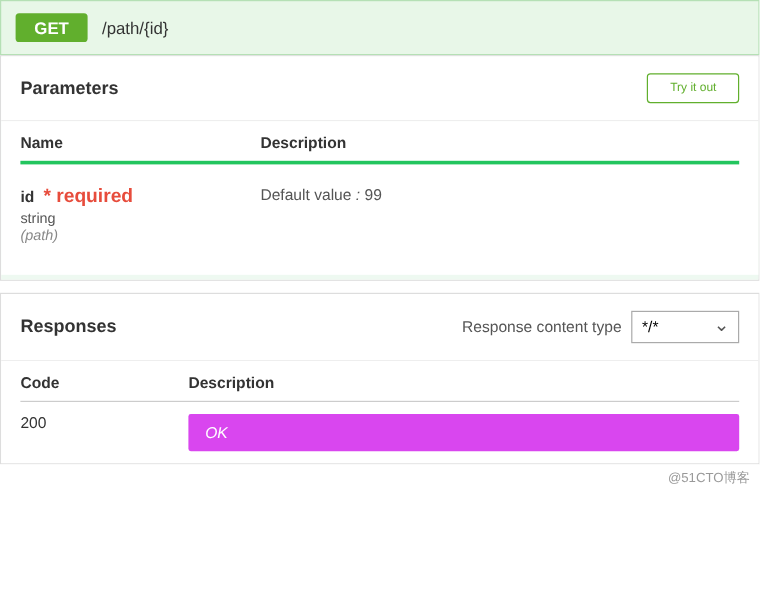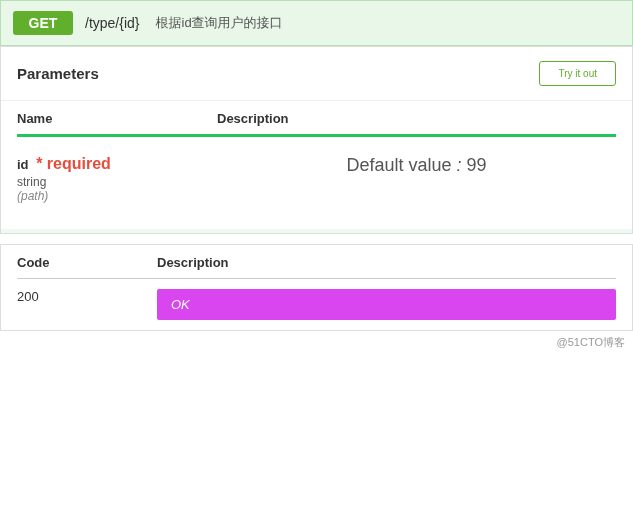--- a/index.html
+++ b/index.html
@@ -125,22 +125,21 @@
       flex: 1;
     }
     .param-description {
       color: #333;
       font-size: 13px;
       margin-bottom: 6px;
     }
     .param-default {
       font-style: italic;
       color: #555;
-      font-size: 18px;
-      text-align: center;
+      font-size: 13px;
     }
     .param-default span {
       font-style: normal;
     }
 
     
     .responses-section {
       border: 1px solid #ddd;
       margin-top: 8px;
     }
@@ -242,22 +241,21 @@
     .params-bg {
       background: #eef9f1;
       padding: 0 0 4px 0;
     }
   </style>
 </head>
 <body>
 
 <div class="get-bar">
   <span class="get-badge">GET</span>
-  <span class="get-path">/type/{id}</span>
-  <span class="get-desc">根据id查询用户的接口</span>
+  <span class="get-path">/path/{id}</span>
 </div>
 
 <div class="section">
   <div class="section-header">
     <span class="section-title">Parameters</span>
     <button class="try-it-out-btn">Try it out</button>
   </div>
 
   <div class="params-bg">
     <div class="params-table">
@@ -278,20 +276,31 @@
           <div class="param-default">
             <span>Default value</span> : <span>99</span>
           </div>
         </div>
       </div>
     </div>
   </div>
 </div>
 
 <div class="responses-section" style="margin-top:10px;">
+  <div class="responses-header">
+    <span class="responses-title">Responses</span>
+    <div style="display:flex;align-items:center;">
+      <span class="content-type-label">Response content type</span>
+      <div class="select-wrapper">
+        <select class="content-type-select">
+          <option>*/*</option>
+        </select>
+      </div>
+    </div>
+  </div>
 
   <div class="responses-table">
     <div class="responses-col-header">
       <div class="col-code-header">Code</div>
       <div class="col-desc-header">Description</div>
     </div>
     <div class="response-row">
       <div class="response-code">200</div>
       <div class="response-desc">
         <div class="response-ok-box">OK</div>

